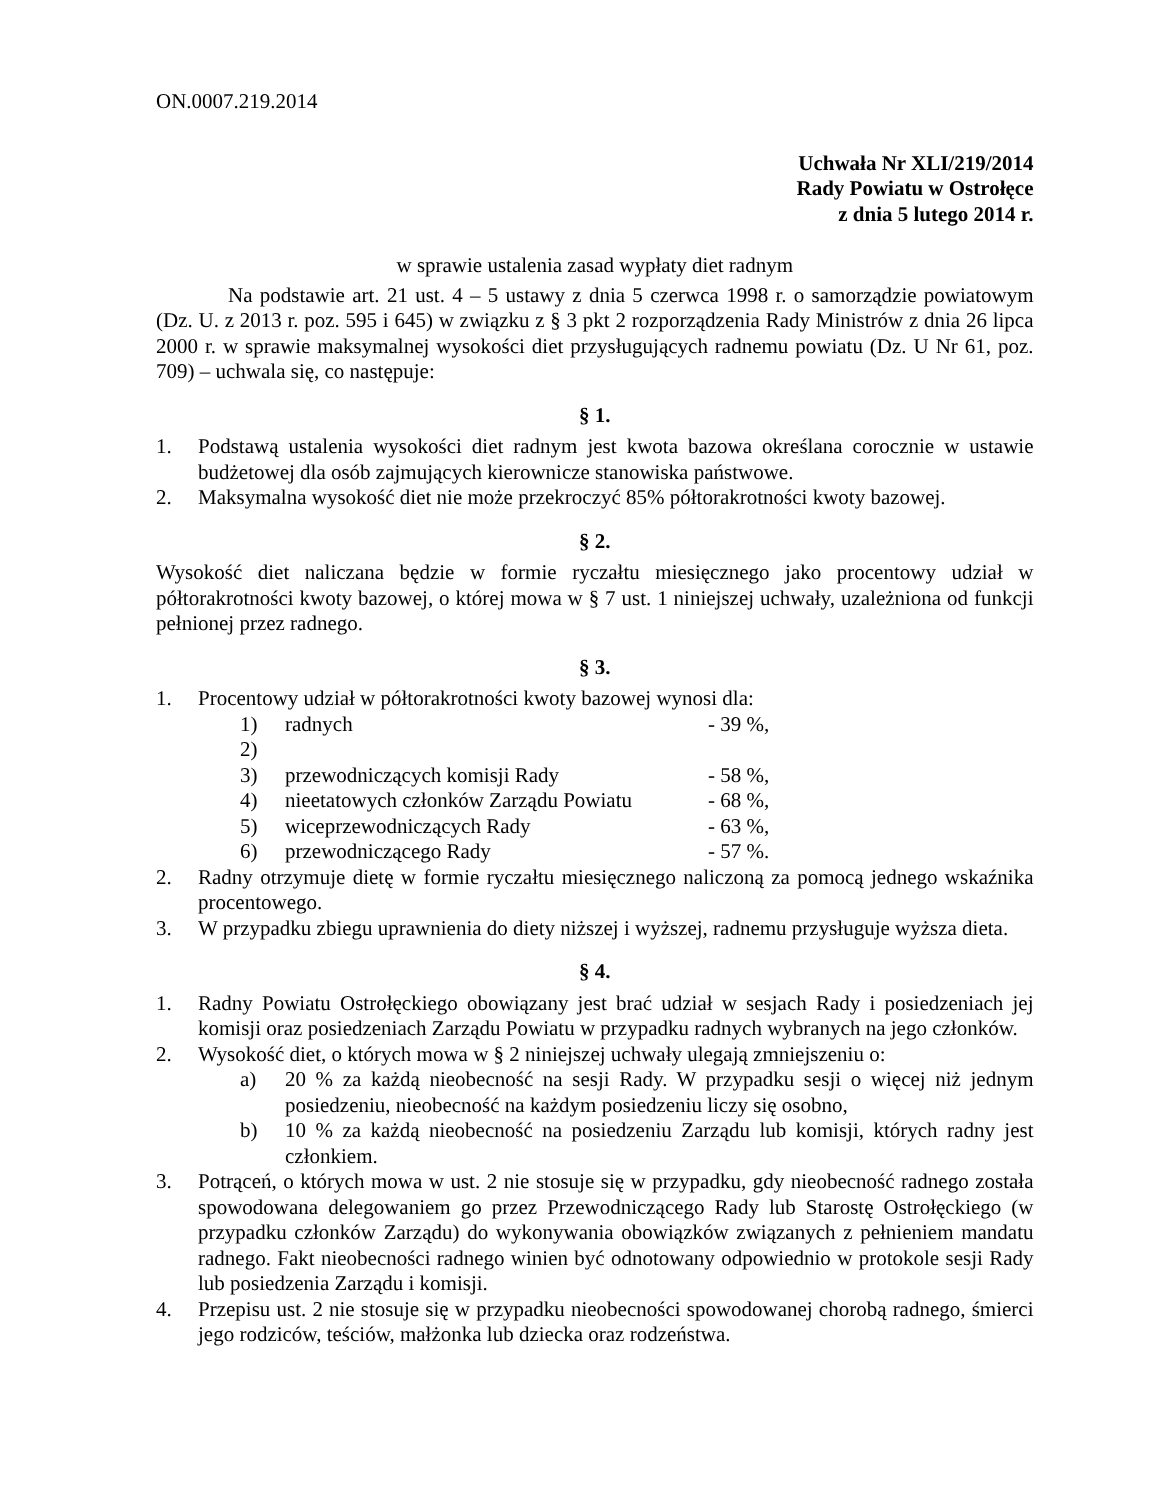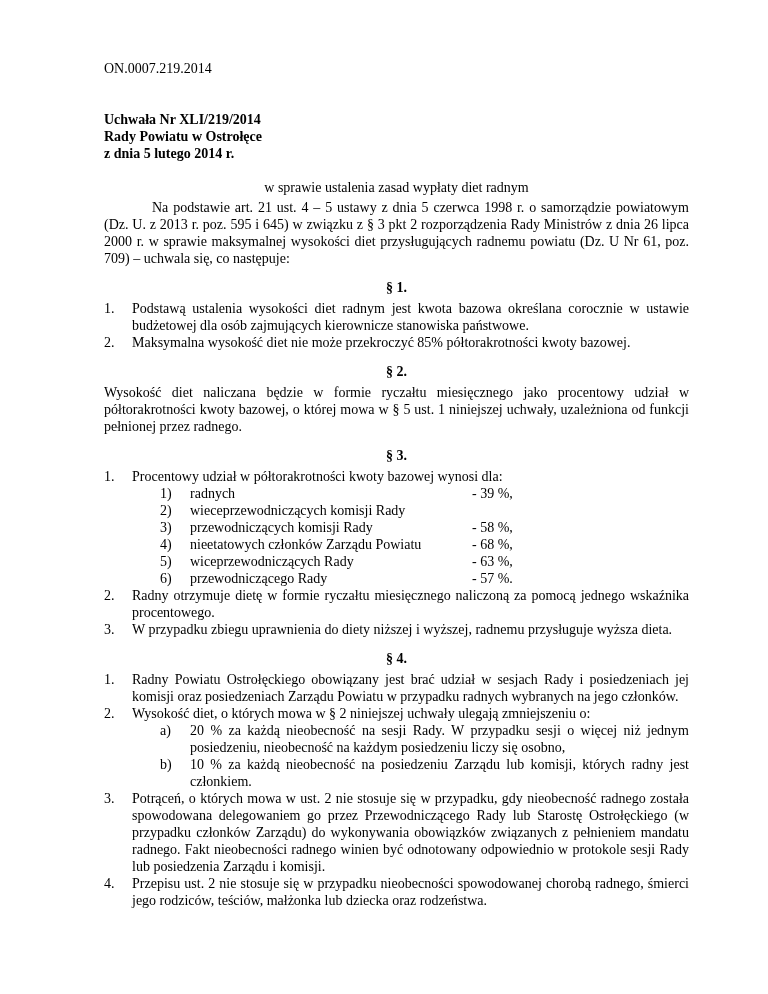--- a/index.html
+++ b/index.html
@@ -12,21 +12,21 @@
   }
   .page {
     width: 768px;
     height: 994px;
     box-sizing: border-box;
     padding: 60px 79px 20px 104px;
     font-size: 14px;
     line-height: 17px;
   }
   .ref { text-align: left; }
-  .title-block { margin-top: 34px; text-align: left; font-weight: bold; }
+  .title-block { margin-top: 24px; text-align: right; font-weight: bold; }
   .subject { margin-top: 17px; text-align: center; font-weight: normal; }
   .preamble { margin-top: 3px; text-align: justify; text-indent: 48px; }
   .sec-heading { margin: 12px 0 4px 0; text-align: center; font-weight: bold; }
   .body-par { text-align: justify; }
   .li { display: flex; }
   .li > .num { flex: 0 0 28px; }
   .li > .txt { flex: 1; text-align: justify; min-width: 0; }
   .subli { display: flex; margin-left: 28px; }
   .subli > .subnum { flex: 0 0 30px; }
   .subli > .txt { flex: 1; text-align: justify; min-width: 0; }
@@ -60,38 +60,37 @@
       <span class="txt">Podstawą ustalenia wysokości diet radnym jest kwota bazowa określana corocznie w ustawie budżetowej dla osób zajmujących kierownicze stanowiska państwowe.</span>
     </div>
     <div class="li">
       <span class="num">2.</span>
       <span class="txt">Maksymalna wysokość diet nie może przekroczyć 85% półtorakrotności kwoty bazowej.</span>
     </div>
   </section>
 
   <section>
     <div class="sec-heading">§ 2.</div>
-    <div class="body-par">Wysokość diet naliczana będzie w formie ryczałtu miesięcznego jako procentowy udział w półtorakrotności kwoty bazowej, o której mowa w § 5 ust. 1 niniejszej uchwały, uzależniona od funkcji pełnionej przez radnego.</div>
+    <div class="body-par">Wysokość diet naliczana będzie w formie ryczałtu miesięcznego jako procentowy udział w półtorakrotności kwoty bazowej, o której mowa w § 7 ust. 1 niniejszej uchwały, uzależniona od funkcji pełnionej przez radnego.</div>
   </section>
 
   <section>
     <div class="sec-heading">§ 3.</div>
     <div class="li">
       <span class="num">1.</span>
       <span class="txt">Procentowy udział w półtorakrotności kwoty bazowej wynosi dla:</span>
     </div>
     <div class="rates">
       <div class="rate">
         <span class="rnum">1)</span>
         <span class="rlabel">radnych</span>
         <span class="rvalue">- 39 %,</span>
       </div>
       <div class="rate">
         <span class="rnum">2)</span>
-        <span class="rlabel">wieceprzewodniczących komisji Rady</span>
       </div>
       <div class="rate">
         <span class="rnum">3)</span>
         <span class="rlabel">przewodniczących komisji Rady</span>
         <span class="rvalue">- 58 %,</span>
       </div>
       <div class="rate">
         <span class="rnum">4)</span>
         <span class="rlabel">nieetatowych członków Zarządu Powiatu</span>
         <span class="rvalue">- 68 %,</span>

